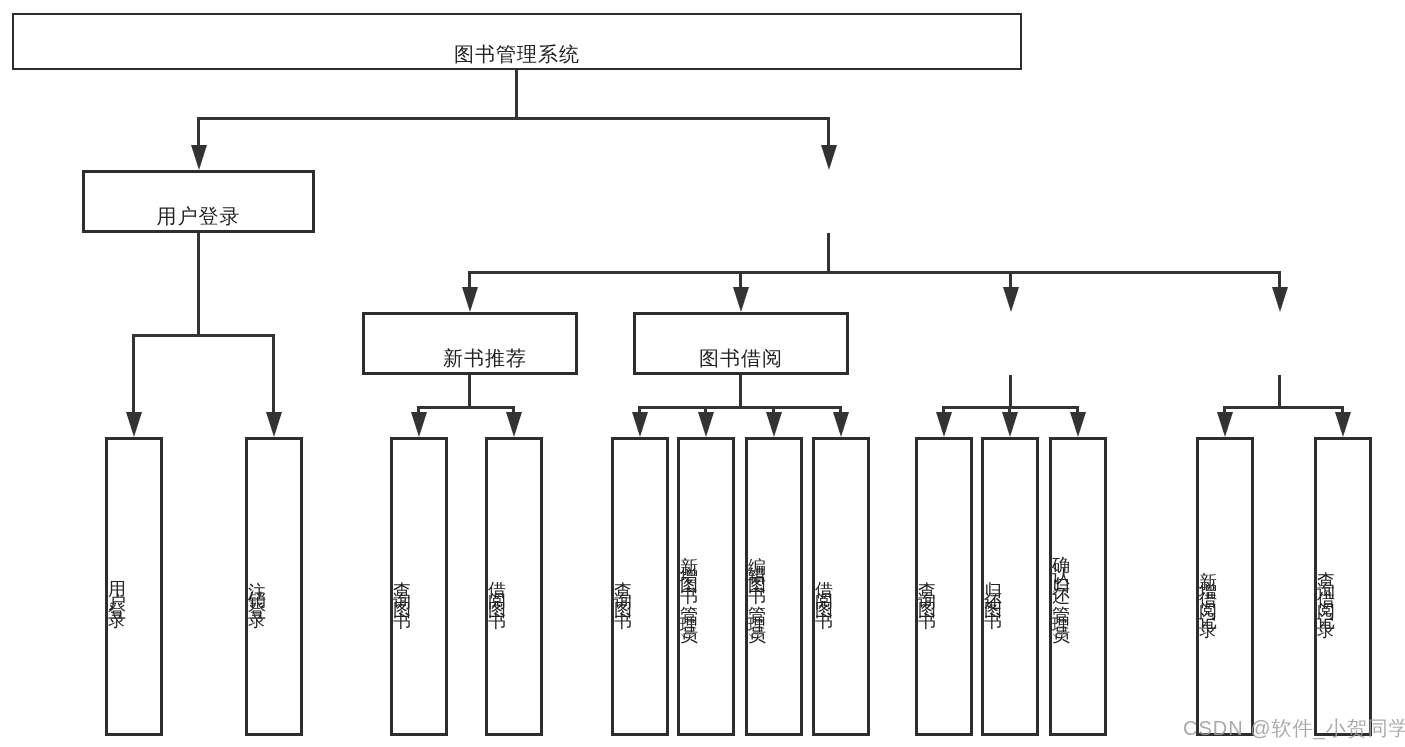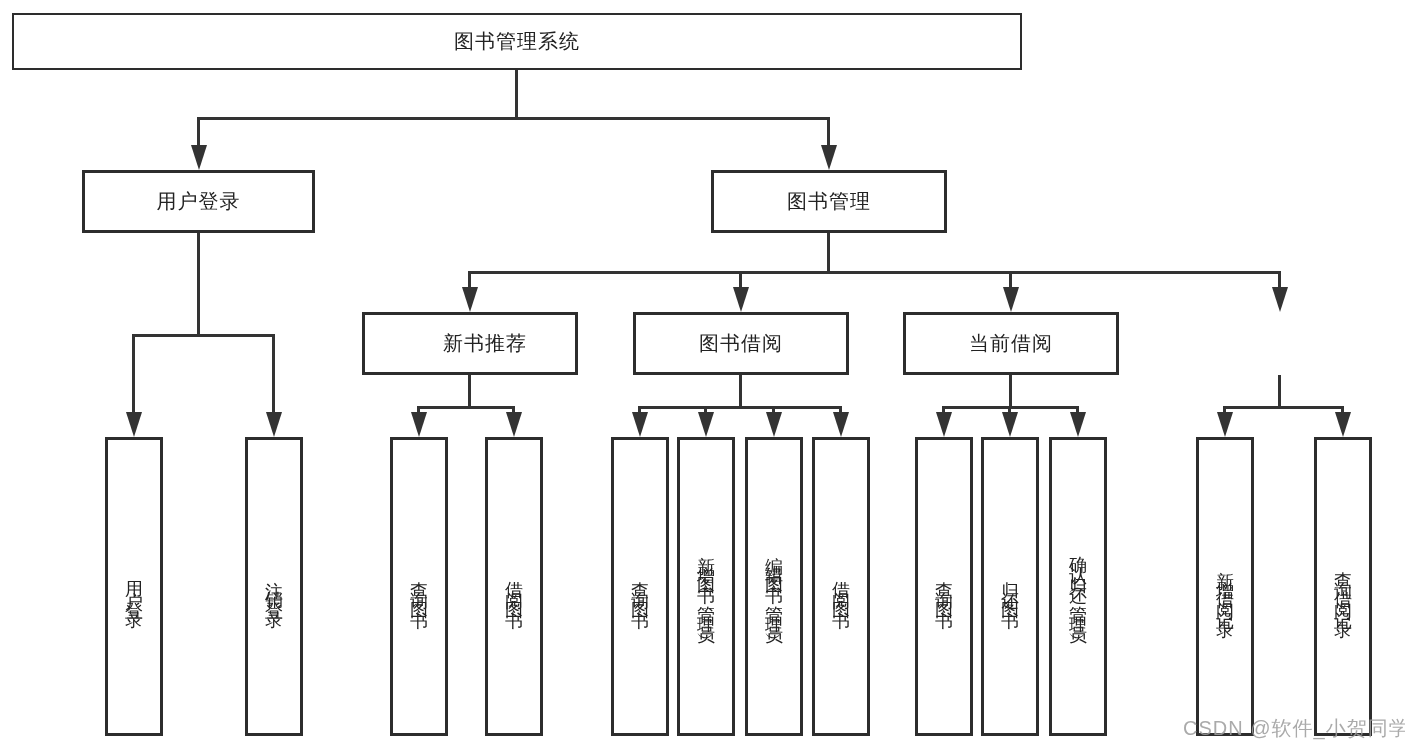--- a/index.html
+++ b/index.html
@@ -15,21 +15,21 @@
     background: #ffffff;
     overflow: hidden;
   }
   .box {
     position: absolute;
     box-sizing: border-box;
     background: #ffffff;
     border: 3px solid #2d2d2d;
     color: #222222;
     display: flex;
-    align-items: center;
+    align-items: flex-end;
     justify-content: center;
     z-index: 2;
   }
   .box.root { border-width: 2px; }
   .h-label {
     font-size: 20px;
     letter-spacing: 1px;
     white-space: nowrap;
   }
   .v-box {
@@ -76,32 +76,26 @@
 
 <div id="canvas">
 
   <div class="box root h-label" style="left:12px; top:13px; width:1010px; height:57px;">
     <span>图书管理系统</span>
   </div>
 
   <div class="box h-label" style="left:82px; top:170px; width:233px; height:63px;">
     <span>用户登录</span>
   </div>
-  <div class="box h-label" style="left:711px; top:170px; width:236px; height:63px;">
-    <span>图书管理</span>
-  </div>
 
   <div class="box h-label" style="left:362px; top:312px; width:216px; height:63px;padding-left:30px;">
     <span>新书推荐</span>
   </div>
   <div class="box h-label" style="left:633px; top:312px; width:216px; height:63px;">
     <span>图书借阅</span>
-  </div>
-  <div class="box h-label" style="left:903px; top:312px; width:216px; height:63px;">
-    <span>当前借阅</span>
   </div>
 
   <div class="box v-box" style="left:105px; top:437px; width:58px; height:299px;">
     <span>用户登录</span>
   </div>
   <div class="box v-box" style="left:245px; top:437px; width:58px; height:299px;">
     <span>注销登录</span>
   </div>
   <div class="box v-box" style="left:390px; top:437px; width:58px; height:299px;">
     <span>查询图书</span>

